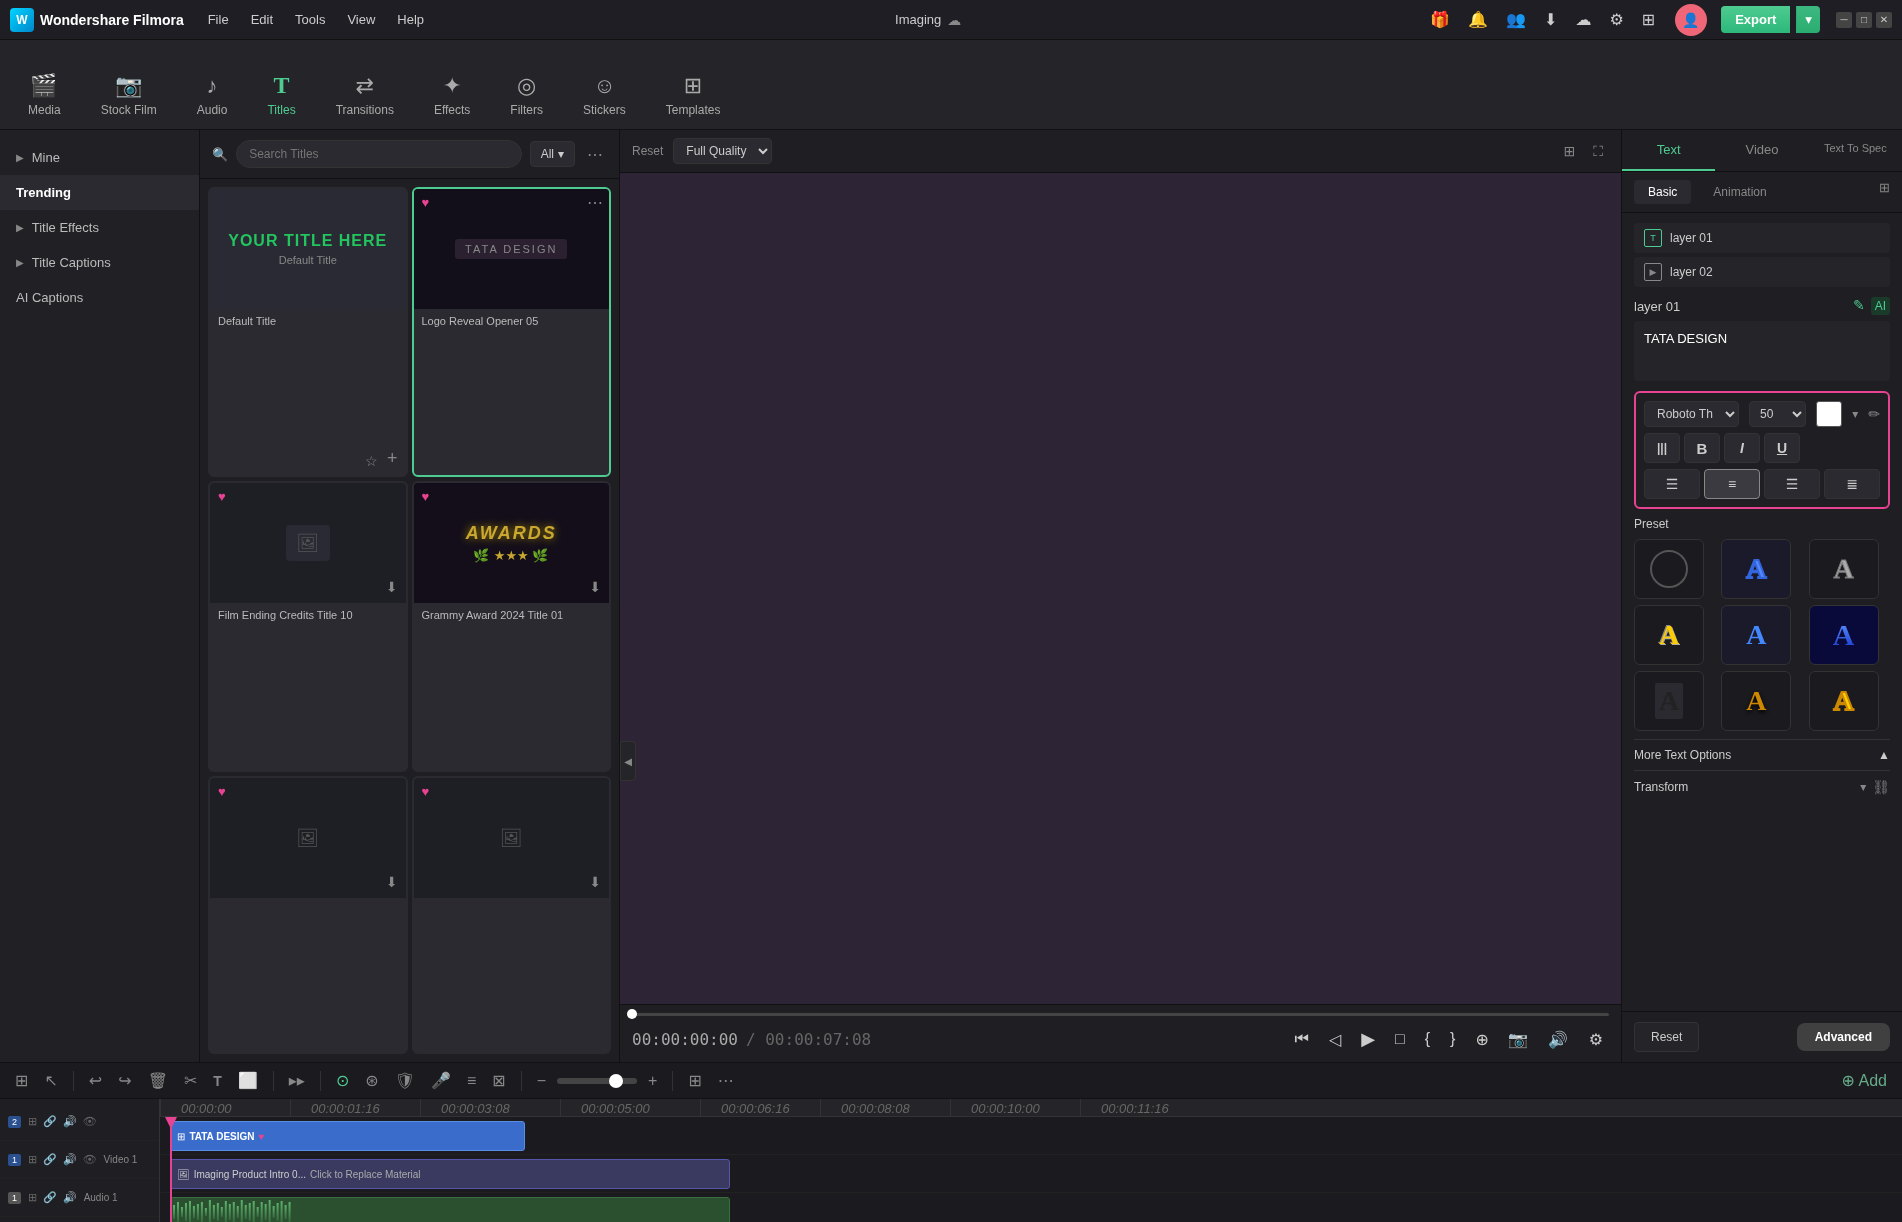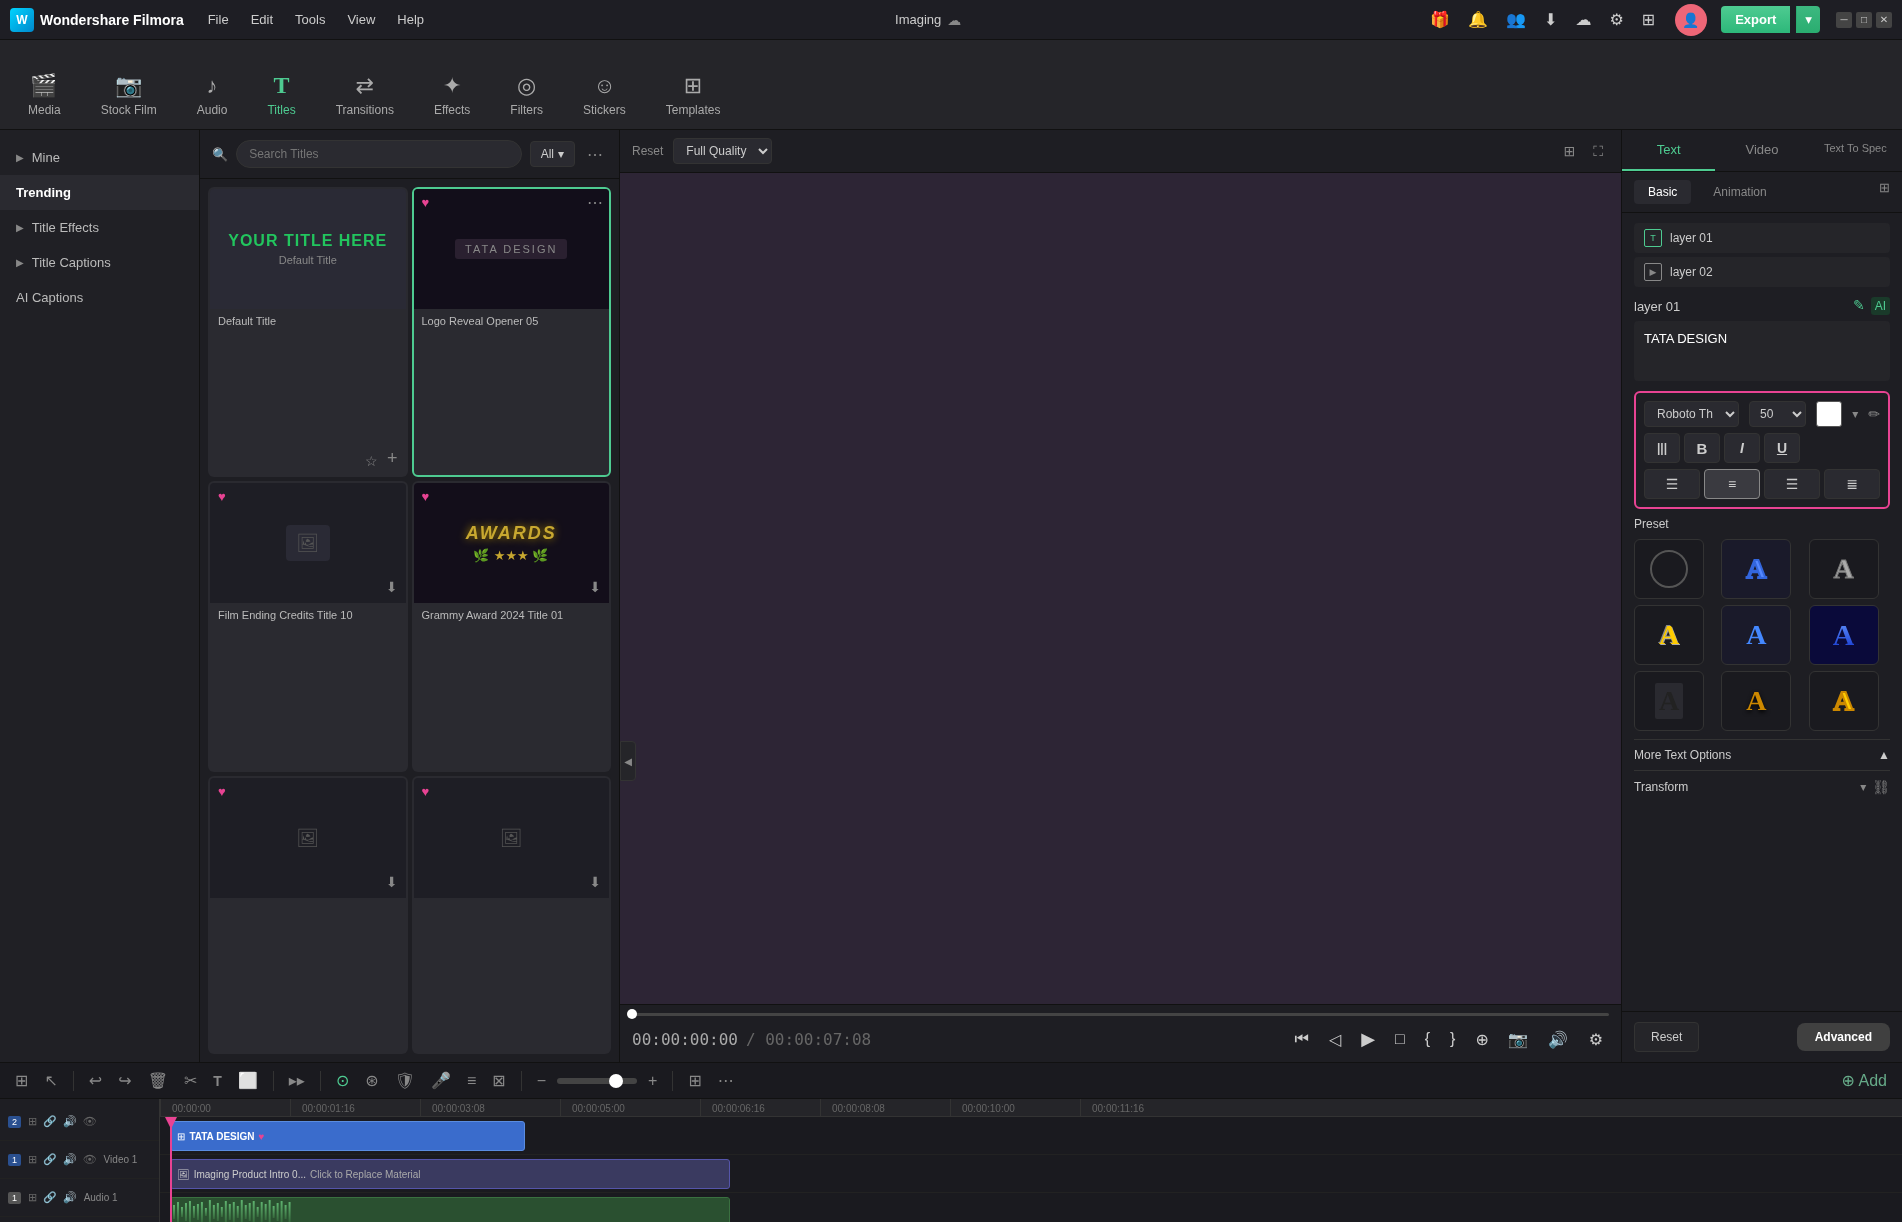--- a/index.html
+++ b/index.html
@@ -117,21 +117,21 @@
     #timeline-toolbar { display: flex; align-items: center; padding: 4px 10px; gap: 6px; height: 44px; border-bottom: 1px solid #111; }
     .tl-btn { background: none; border: none; color: #888; cursor: pointer; font-size: 16px; padding: 4px 5px; }
     .tl-separator { width: 1px; height: 20px; background: #333; margin: 0 4px; }
     #timeline-tracks { display: flex; flex: 1; }
     #track-labels { width: 160px; background: #1e1e23; border-right: 1px solid #333; padding: 4px 0; }
     .track-label { height: 38px; display: flex; align-items: center; padding: 0 8px; gap: 6px; font-size: 11px; color: #888; border-bottom: 1px solid #222; }
     .track-label .track-icons { display: flex; gap: 4px; align-items: center; }
     .track-icon-btn { background: none; border: none; color: #666; cursor: pointer; font-size: 11px; padding: 1px; }
     #track-content { flex: 1; position: relative; overflow: hidden; }
     #timeline-ruler { height: 18px; background: #252529; border-bottom: 1px solid #333; display: flex; align-items: center; overflow: hidden; }
-    .ruler-mark { position: absolute; top: 0; height: 18px; color: #666; font-size: 10px; display: flex; align-items: center; padding-left: 11px; border-left: 1px solid #333; }
+    .ruler-mark { position: absolute; top: 0; height: 18px; color: #666; font-size: 13px; display: flex; align-items: center; padding-left: 20px; border-left: 1px solid #333; font-style: italic; }
     .track-row { height: 38px; background: #1a1a1f; border-bottom: 1px solid #222; position: relative; }
     .track-clip { position: absolute; top: 4px; height: 30px; border-radius: 3px; display: flex; align-items: center; padding: 0 6px; font-size: 10px; white-space: nowrap; overflow: hidden; cursor: pointer; }
     .clip-blue { background: #3a6ccc; color: #fff; border: 1px solid #5a8ce0; }
     .playhead { position: absolute; top: 0; bottom: 0; width: 2px; background: #e84393; z-index: 10; left: 10px; }
     .playhead::before { content: ''; position: absolute; top: 0; left: -5px; width: 12px; height: 12px; background: #e84393; clip-path: polygon(50% 100%, 0 0, 100% 0); }
 
     
     ::-webkit-scrollbar { width: 6px; height: 6px; }
     ::-webkit-scrollbar-track { background: #1a1a1f; }
     ::-webkit-scrollbar-thumb { background: #444; border-radius: 3px; }

